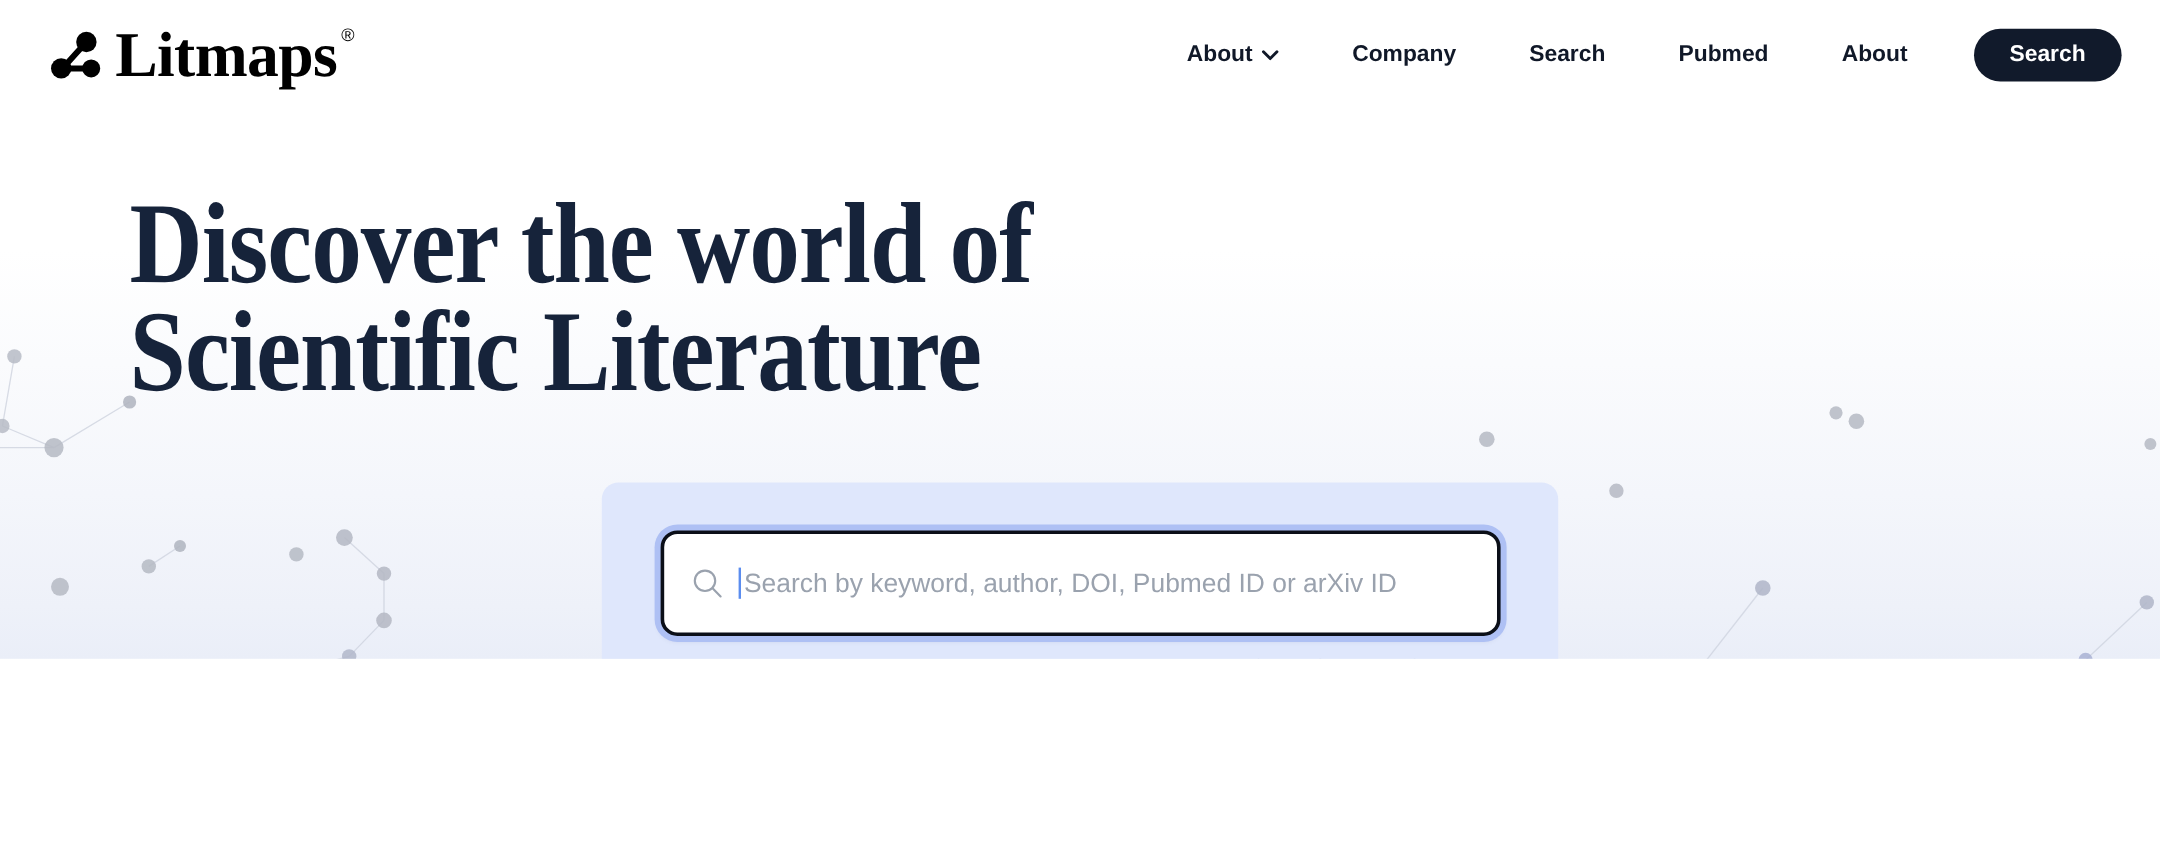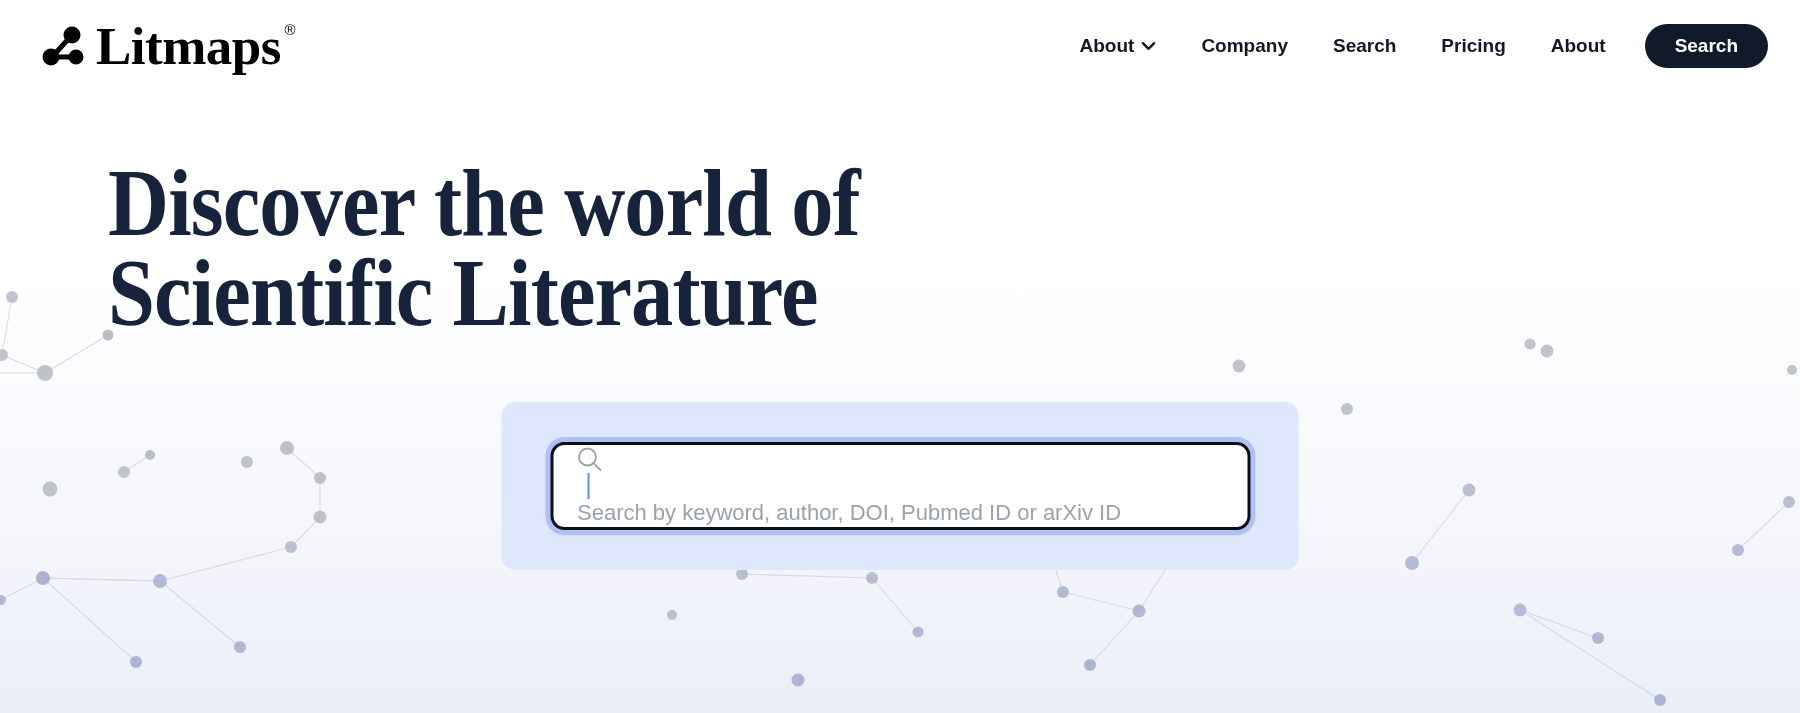--- a/index.html
+++ b/index.html
@@ -13,21 +13,21 @@
 
   body {
     font-family: "Liberation Sans", sans-serif;
     background: #ffffff;
     position: relative;
   }
 
   .page {
     position: relative;
     width: 1800px;
-    height: 713px;
+    height: 549px;
     overflow: hidden;
     background: linear-gradient(to bottom,
         #ffffff 0%,
         #ffffff 38%,
         #fafbfd 55%,
         #f4f6fb 75%,
         #eef1f9 92%,
         #eaeef8 100%);
   }
 
@@ -76,21 +76,21 @@
     right: 0;
     font-family: "Liberation Sans", sans-serif;
     font-size: 15px;
     font-weight: 400;
     color: #000;
   }
 
   .nav {
     margin-left: auto;
     display: flex;
-    gap: 1px;
+    gap: 17px;
   }
 
   .nav-item {
     display: inline-flex;
     align-items: center;
     gap: 7px;
     font-size: 19px;
     font-weight: 700;
     color: #101828;
     text-decoration: none;
@@ -151,23 +151,23 @@
   }
 
   .search-ring {
     width: 700px;
     height: 88px;
     border-radius: 14px;
     background: #ffffff;
     border: 3px solid #0b0f18;
     box-shadow: 0 0 0 5px #aec0f4, 0 2px 6px rgba(20,30,60,0.18);
     display: flex;
+    align-items: center;
     padding: 0 22px;
     position: relative;
-    flex-direction: column;
   }
 
   .search-icon { width: 28px; height: 28px; flex: none; display: block; }
 
   .caret {
     width: 2px;
     height: 26px;
     background: #5b8def;
     margin-left: 12px;
     margin-right: 1px;
@@ -297,21 +297,21 @@
 
       <a class="nav-item" href="#">
         <span>Company</span>
       </a>
 
       <a class="nav-item" href="#">
         <span>Search</span>
       </a>
 
       <a class="nav-item" href="#">
-        <span>Pricing</span>
+        <span>Pubmed</span>
       </a>
 
       <a class="nav-item" href="#">
         <span>About</span>
       </a>
 
       <button class="login-btn" type="button">Search</button>
     </nav>
   </header>
 

